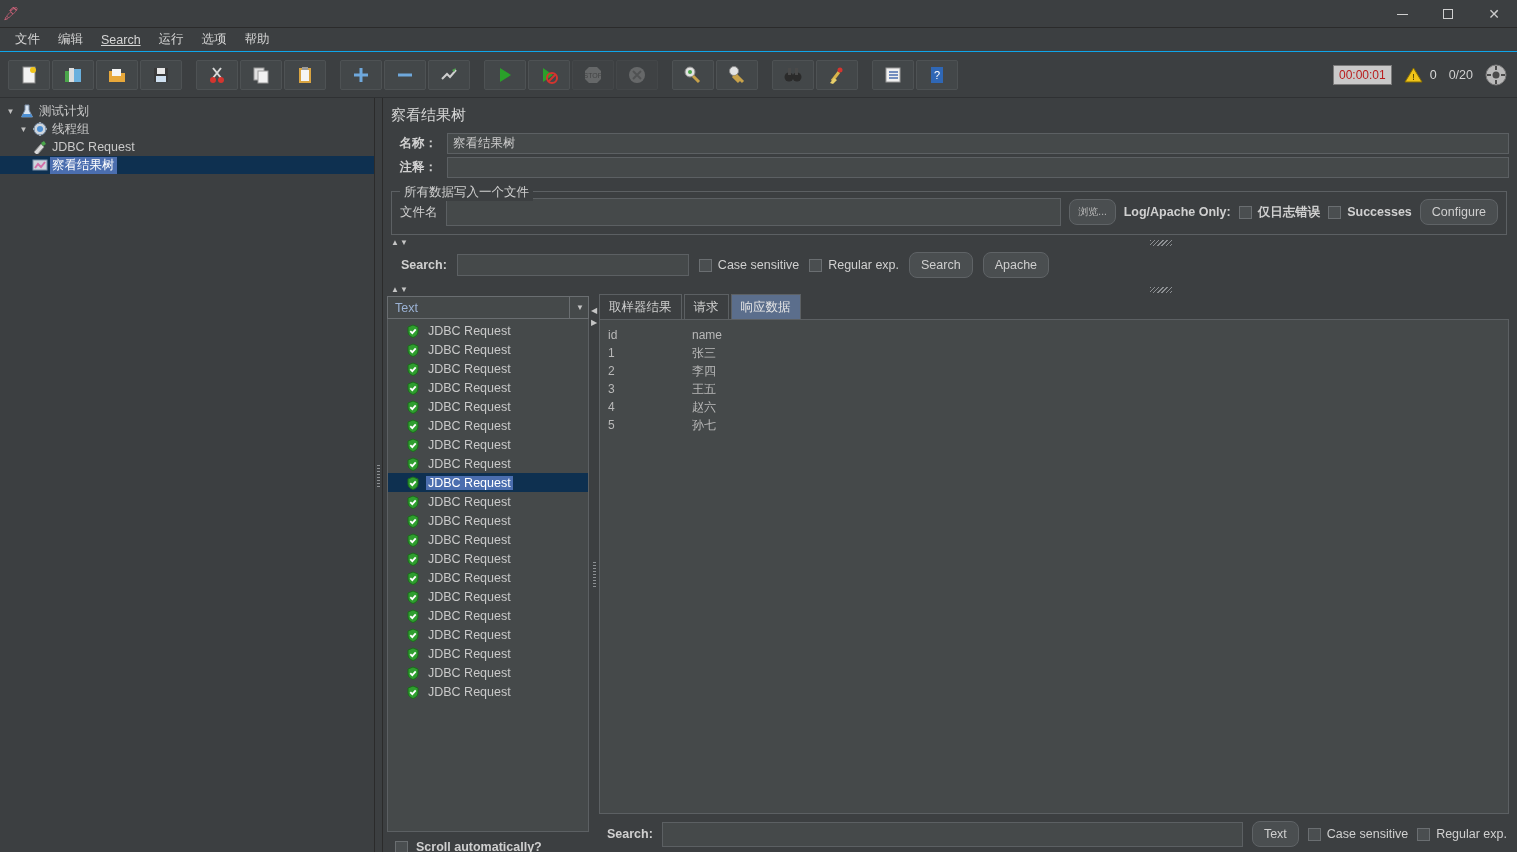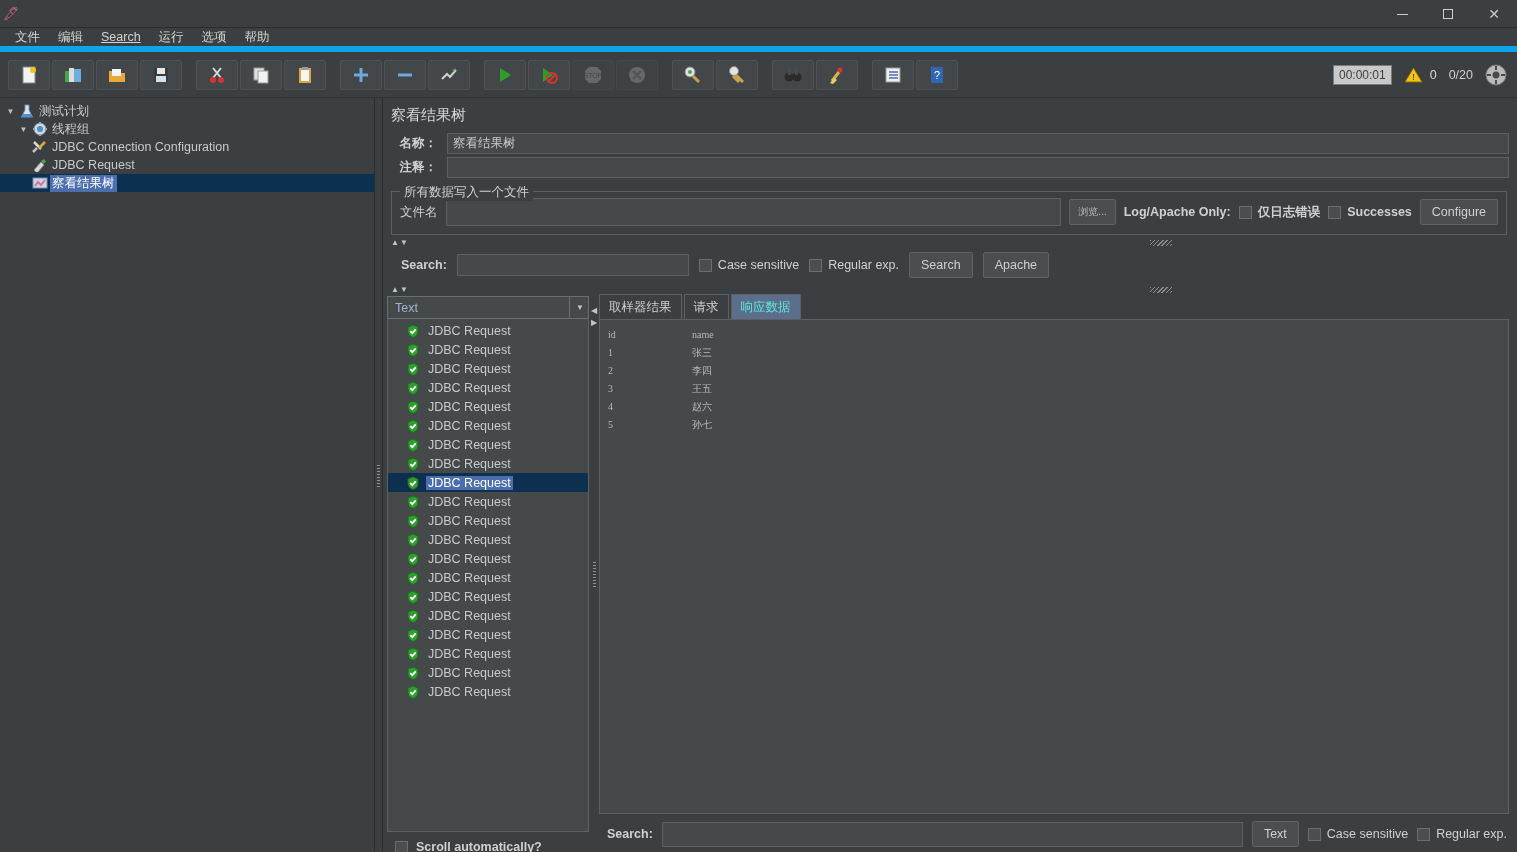--- a/index.html
+++ b/index.html
@@ -19,35 +19,35 @@
   .title-icon { width: 22px; text-align: center; font-size: 13px; color: #d0627a; }
   .title-text { font-size: 12.5px; color: #c8c8c8; letter-spacing: .1px; }
   .win-ctrls { position: absolute; right: 0; top: 0; height: 28px; display: flex; }
   .win-btn { width: 46px; height: 28px; display: flex; align-items: center;
              justify-content: center; color: #cccccc; font-size: 12px; }
   .wb-min { width: 11px; height: 1px; background: #cfcfcf; display: block; }
   .wb-max { width: 10px; height: 10px; border: 1px solid #cfcfcf; display: block; }
   .wb-cls { font-size: 14px; line-height: 1; }
   
   .menubar { height: 24px; background: #3c3f41; display: flex; align-items: center;
-             padding-left: 6px; border-bottom: 6px solid #0ea5e9; }
+             padding-left: 6px; border-bottom: 1px solid #0ea5e9; }
   .menu-item { padding: 3px 9px; font-size: 12.5px; color: #d4d4d4; cursor: default; }
   .menu-item u { text-decoration: underline; }
   
   .toolbar { height: 46px; background: #3c3f41; display: flex; align-items: center;
              padding: 0 8px; border-bottom: 1px solid #2f3133; position: relative; }
   .tbtn { width: 42px; height: 30px; margin-right: 2px; border: 1px solid #4e5254;
           background: #434749; border-radius: 2px; display: flex; align-items: center;
           justify-content: center; }
   .tbtn.disabled { opacity: .45; }
   .tsep { width: 12px; }
   .tbtn svg { display: block; }
   .status-right { position: absolute; right: 10px; top: 0; height: 46px;
                   display: flex; align-items: center; gap: 12px; }
-  .timer-box { background: #c9c9c9; color: #404040; border: 1px solid #7a7a7a;
+  .timer-box { background: #c9c9c9; color: #b91c1c; border: 1px solid #7a7a7a;
                font-size: 12px; padding: 2px 5px; font-family: "Liberation Sans", sans-serif; }
   .warn-group { display: flex; align-items: center; gap: 7px; }
   .warn-count { color: #d8d8d8; font-size: 12.5px; }
   .threads { color: #d0d0d0; font-size: 12.5px; }
   
   .main { display: flex; height: 756px; }
   .tree-panel { width: 375px; background: #3c3f41; border-right: 1px solid #2b2b2b;
                 position: relative; padding-top: 4px; overflow: hidden; }
   .tree-row { display: flex; align-items: center; height: 18px; padding-left: 4px;
               font-size: 12.5px; color: #c9c9c9; white-space: nowrap; }
@@ -75,21 +75,21 @@
                color: #c9c9c9; font-size: 12.5px; padding: 0 5px; }
   
   .groupbox { border: 1px solid #5c6063; margin: 10px 2px 0 4px; padding: 6px 8px 8px 8px;
               position: relative; }
   .groupbox > .legend { position: absolute; top: -8px; left: 8px; background: #3c3f41;
               padding: 0 4px; font-size: 12.5px; color: #d0d0d0; font-weight: normal; }
   .file-row { display: flex; align-items: center; gap: 8px; }
   .file-lbl { font-size: 12.5px; color: #d0d0d0; }
   .file-input { flex: 1; height: 28px; background: #45494a; border: 1px solid #5c6063; }
   .btn { background: #4a4e50; border: 1px solid #5f6366; color: #cfcfcf;
-         font-size: 12.5px; padding: 5px 11px; border-radius: 2px; }
+         font-size: 12.5px; padding: 5px 11px; border-radius: 8px; }
   .btn.small { font-size: 10px; padding: 5px 8px; color: #b8b8b8; }
   .inline-lbl { font-size: 12.5px; color: #d0d0d0; font-weight: bold; }
   .cbx { width: 13px; height: 13px; background: #4a4e50; border: 1px solid #6a6e71;
          display: inline-block; vertical-align: middle; }
   .cb-wrap { display: flex; align-items: center; gap: 6px; }
   .cb-lbl { font-size: 12.5px; color: #d0d0d0; font-weight: bold; }
   
   .split-handle { height: 9px; display: flex; align-items: center; position: relative;
                   margin: 3px 2px 0 4px; }
   .split-handle .arrows { font-size: 8px; color: #c5c5c5; letter-spacing: 1px;
@@ -124,25 +124,25 @@
     background: repeating-linear-gradient(to bottom,#8d9093 0 1px,transparent 1px 3px); }
   .inner-divider .tri { position: absolute; font-size: 8px; color: #c5c5c5; }
   .inner-divider .tri.up { top: 10px; }
   .inner-divider .tri.dn { top: 22px; }
   
   .detail-col { flex: 1; display: flex; flex-direction: column; min-width: 0; }
   .tabs { display: flex; align-items: flex-end; height: 24px; border-bottom: 1px solid #5c6063; }
   .tab { padding: 4px 9px 3px 9px; font-size: 12.5px; color: #d0d0d0; font-weight: normal;
          background: #3c3f41; border: 1px solid #5c6063; border-bottom: none;
          margin-right: 2px; }
-  .tab.active { background: #5b6e8c; color: #5eead4; }
+  .tab.active { background: #5b6e8c; color: #e5e5e5; }
   .resp-body { flex: 1; background: #45494a; border: 1px solid #5c6063; border-top: none;
                padding: 6px 8px; overflow: hidden; min-height: 0; }
-  .resp-line { display: flex; font-size: 10px; color: #b9b9b9; line-height: 18px;
-               font-family: Liberation Serif, serif; align-items: center; }
+  .resp-line { display: flex; font-size: 12px; color: #b9b9b9; line-height: 18px;
+               font-family: Liberation Sans, sans-serif; align-items: center; }
   .resp-line .c1 { width: 84px; }
   .bottom-search { display: flex; align-items: center; gap: 9px; padding: 7px 2px 7px 8px; }
   .bottom-search .lbl { font-size: 12.5px; color: #d0d0d0; font-weight: bold; }
   .bottom-search .binput { flex: 1; height: 25px; background: #45494a;
                            border: 1px solid #5c6063; }
 </style>
 </head>
 <body>
 
 <div class="titlebar">
@@ -337,30 +337,20 @@
     <div class="tree-row indent2">
       <span class="tw">▼</span>
       <span class="ticon">
         <svg width="14" height="14">
             <circle cx="7" cy="7" r="6" fill="#cfd6dd" stroke="#7a8fa8"></circle>
             <circle cx="7" cy="7" r="3" fill="#4b8fd4"></circle>
             <path d="M7 0v2M7 12v2M0 7h2M12 7h2" stroke="#9aa6b2" stroke-width="2"></path>
           </svg>
       </span>
       <span class="tlabel">线程组</span>
-    </div>
-    <div class="tree-row indent3">
-      <span class="ticon">
-        <svg width="16" height="14">
-            <path d="M2 2l7 7" stroke="#d8d8d8" stroke-width="2.5"></path>
-            <path d="M13 2L7 8" stroke="#e0a83a" stroke-width="2.5"></path>
-            <path d="M1 12l4-4" stroke="#bfbfbf" stroke-width="2.5"></path>
-          </svg>
-      </span>
-      <span class="tlabel">JDBC Connection Configuration</span>
     </div>
     <div class="tree-row indent3">
       <span class="ticon">
         <svg width="16" height="14">
             <path d="M2 12l7-8 3 3-7 8z" fill="#d8d8d8" stroke="#8a8a8a"></path>
             <path d="M9 3l3-2 2 3-3 2z" fill="#4aa64a"></path>
           </svg>
       </span>
       <span class="tlabel">JDBC Request</span>
     </div>

